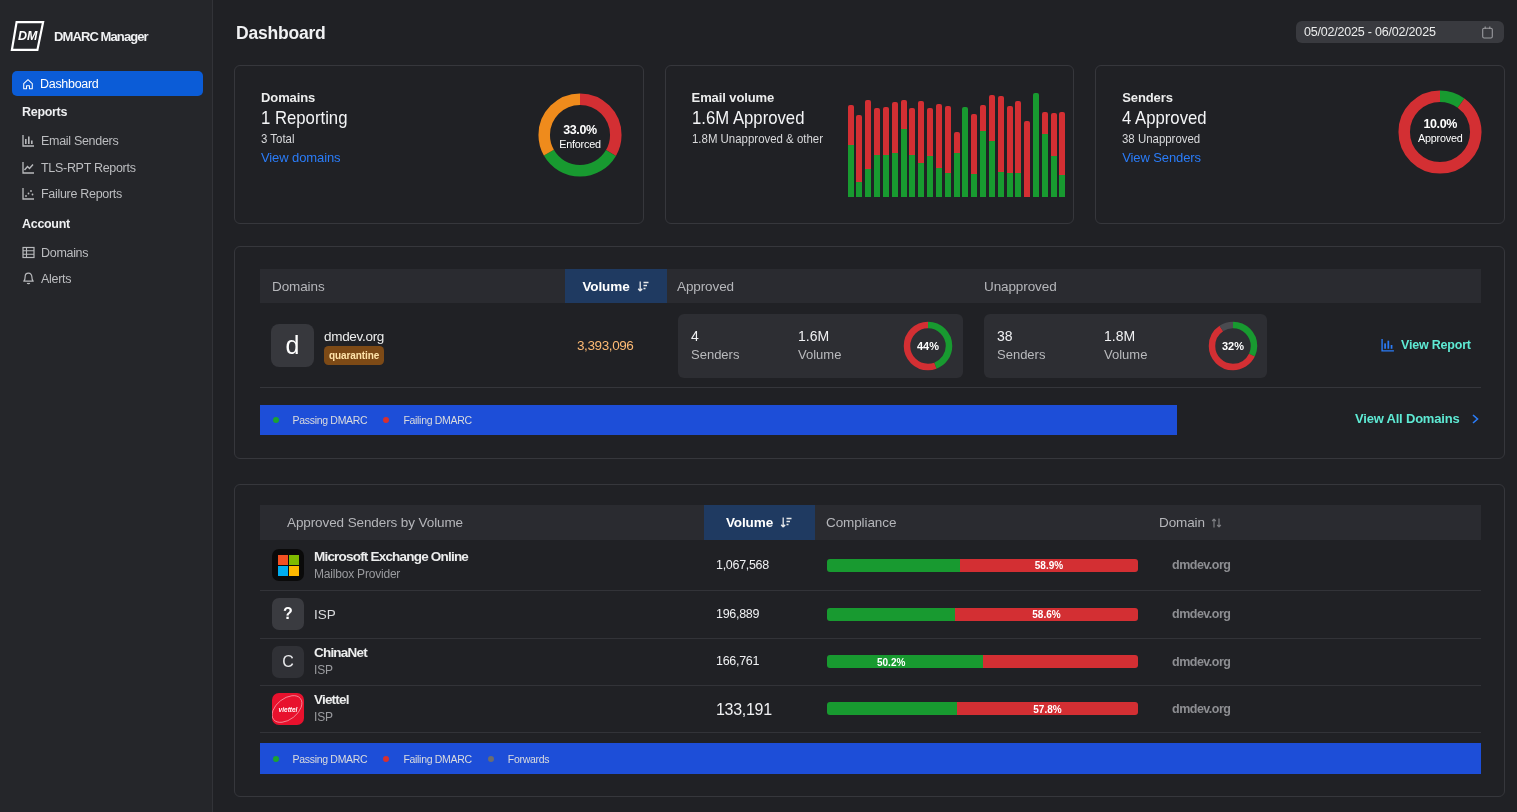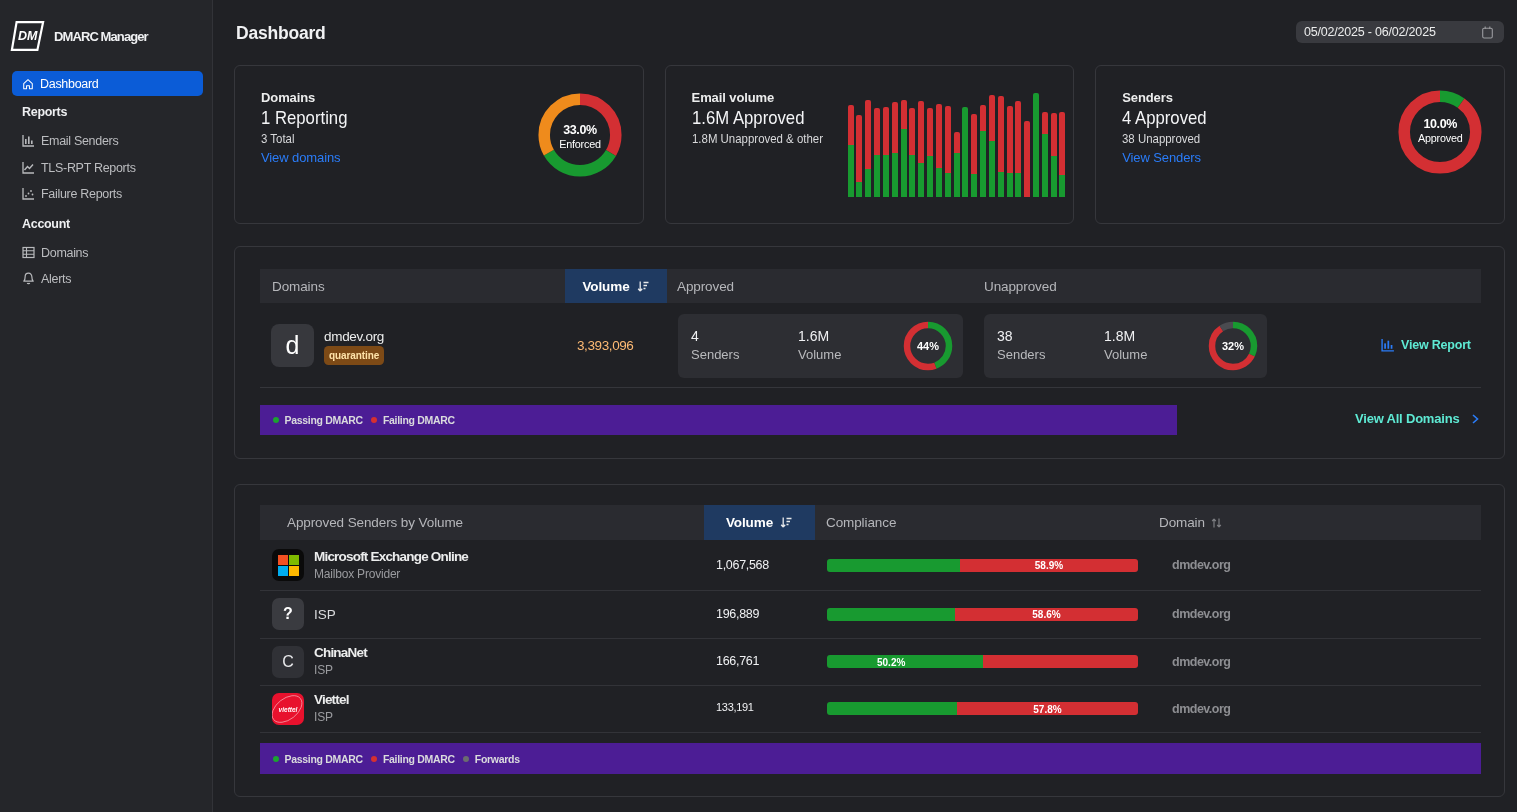--- a/index.html
+++ b/index.html
@@ -25,21 +25,21 @@
 .cardtxt .t3 { position:absolute; top:66px; font-size:13px; color:#d8d9db; white-space:nowrap; line-height:1; transform:scaleX(0.88); transform-origin:0 0; }
 .cardtxt .t4 { position:absolute; top:85px; font-size:13px; color:#2a7cf8; letter-spacing:-0.1px; white-space:nowrap; line-height:1; }
 .donut-lbl { position:absolute; text-align:center; color:#fff; }
 .donut-lbl .p { font-size:12.5px; font-weight:bold; letter-spacing:-0.4px; line-height:13px; }
 .donut-lbl .w { font-size:10.8px; margin-top:0.5px; letter-spacing:-0.2px; }
 .panel { position:absolute; background:#202125; border:1px solid #36373c; border-radius:6px; }
 .thead { position:absolute; background:#2a2b30; display:flex; align-items:center; }
 .thead .lbl { font-size:13.5px; font-weight:bold; color:#bdbec1; letter-spacing:-0.1px; }
 .vol-cell { position:absolute; top:0; height:100%; background:#1f3a61; display:flex; align-items:center; justify-content:center; }
 .vol-cell .lbl { color:#fff; margin-right:7px; }
-.legend { position:absolute; background:#4c1d95; display:flex; align-items:center; font-size:10.5px; font-weight:bold; color:#dadbdd; letter-spacing:-0.3px; }
+.legend { position:absolute; background:#1d4ed8; display:flex; align-items:center; font-size:10.5px; font-weight:normal; color:#dadbdd; letter-spacing:-0.3px;gap:8px; }
 .legend .dot { width:6px; height:6px; border-radius:50%; margin-right:6px; flex:none; }
 .bluelink { color:#5eead4; }
 </style>
 </head>
 <body>
 <div class="sidebar">
   <div class="logo-row">
     <svg width="35" height="30" viewBox="0 0 35 30">
       <path d="M6.6 1.1 H33.1 L27.4 28.9 H1.9 Z" fill="none" stroke="#fff" stroke-width="2.2"></path>
       <text x="17.8" y="19.3" font-size="12.5" font-weight="bold" font-style="italic" fill="#fff" text-anchor="middle" font-family="Liberation Sans">DM</text>
@@ -387,21 +387,21 @@
         <div style="position:absolute;left:37px;top:207.85000000000002px;">
           <div style="width:32px;height:32px;background:#e8112d;border-radius:7px;position:relative;overflow:hidden;">
             <svg width="32" height="32" viewBox="0 0 32 32" style="position:absolute;left:0;top:0;">
               <ellipse cx="15" cy="16" rx="17" ry="10.5" fill="none" stroke="rgba(255,255,255,0.75)" stroke-width="0.6" transform="rotate(-38 15 16)"></ellipse>
               <text x="16" y="18.5" font-size="6.5" font-weight="bold" font-style="italic" fill="#fff" text-anchor="middle" font-family="Liberation Sans">viettel</text>
             </svg>
           </div>
         </div>
         <div style="position:absolute;left:79px;top:207.35000000000002px;font-size:13.5px;font-weight:bold;color:#eceded;letter-spacing:-0.8px;">Viettel</div>
         <div style="position:absolute;left:79px;top:225.35000000000002px;font-size:12px;color:#9a9b9f;letter-spacing:-0.2px;">ISP</div>
-        <div style="position:absolute;left:481px;top:216.35000000000002px;font-size:11px;color:#f0f1f3;letter-spacing:-0.3px;">133,191</div>
+        <div style="position:absolute;left:481px;top:216.35000000000002px;font-size:16px;color:#f0f1f3;letter-spacing:-0.3px;">133,191</div>
         <div style="position:absolute;left:592px;top:217.35000000000002px;width:311px;height:13px;border-radius:3px;overflow:hidden;display:flex;">
           <div style="width:130px;height:13px;background:#189a30;"></div>
           <div style="width:181px;height:13px;background:#d32f33;"></div>
           <div style="position:absolute;left:195.5px;top:1.5px;width:50px;text-align:center;font-size:10px;font-weight:bold;color:#fff;">57.8%</div>
         </div>
         <div style="position:absolute;left:937px;top:216.85000000000002px;font-size:12.5px;font-weight:bold;color:#8d8e92;letter-spacing:-0.5px;">dmdev.org</div>
       </div>
     <div class="legend" style="left:25px; top:258px; width:1221px; height:31px;">
       <span class="dot" style="background:#1ca232; margin-left:12.5px;"></span>
         <span>Passing DMARC</span>

